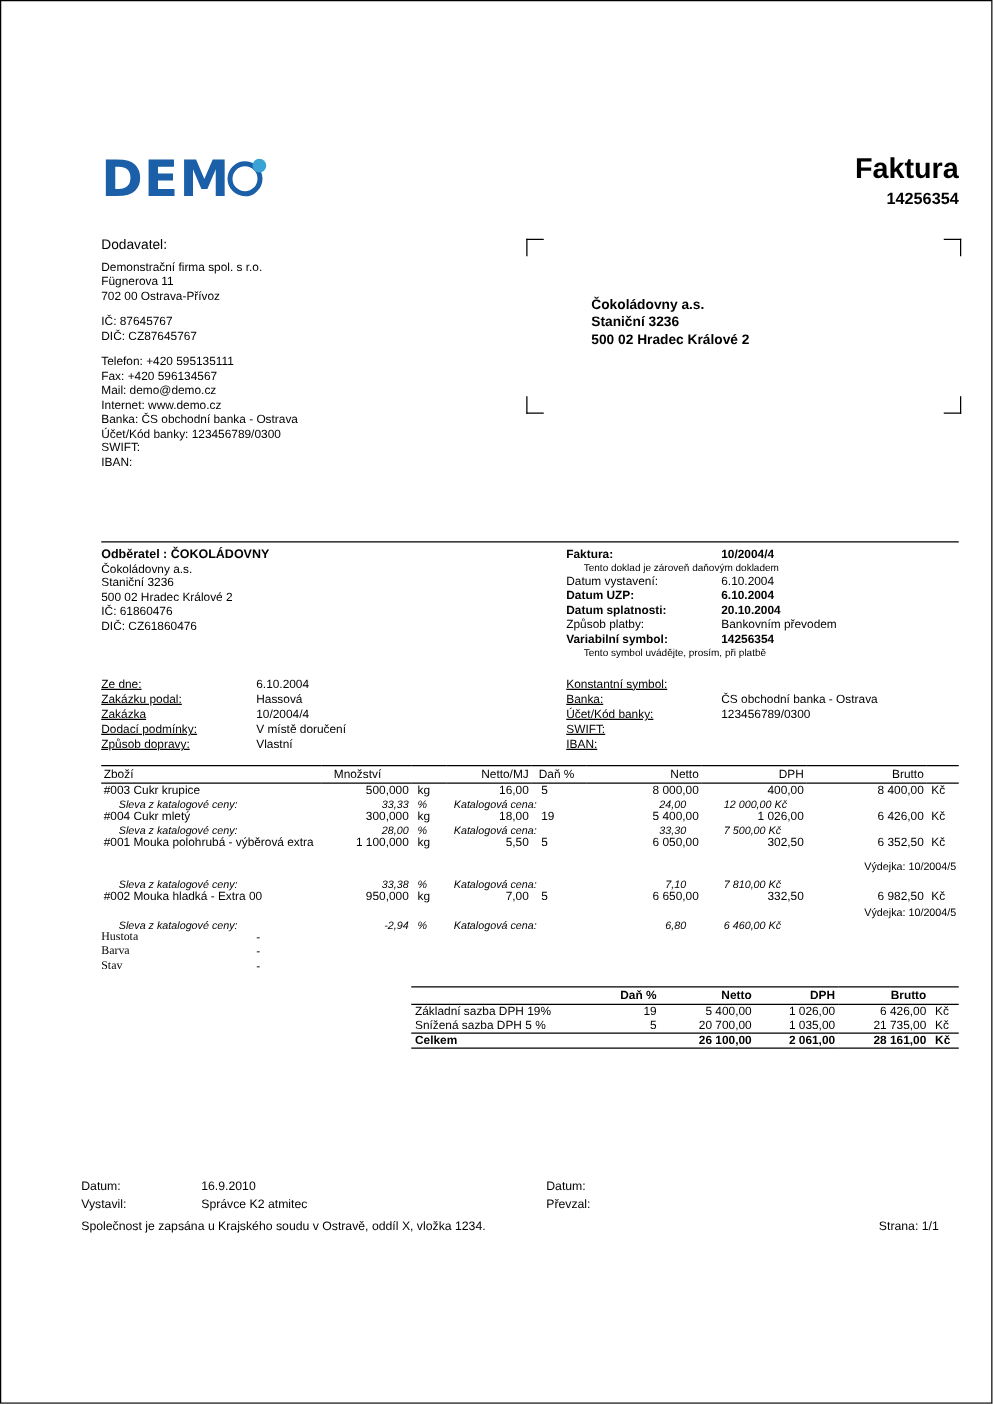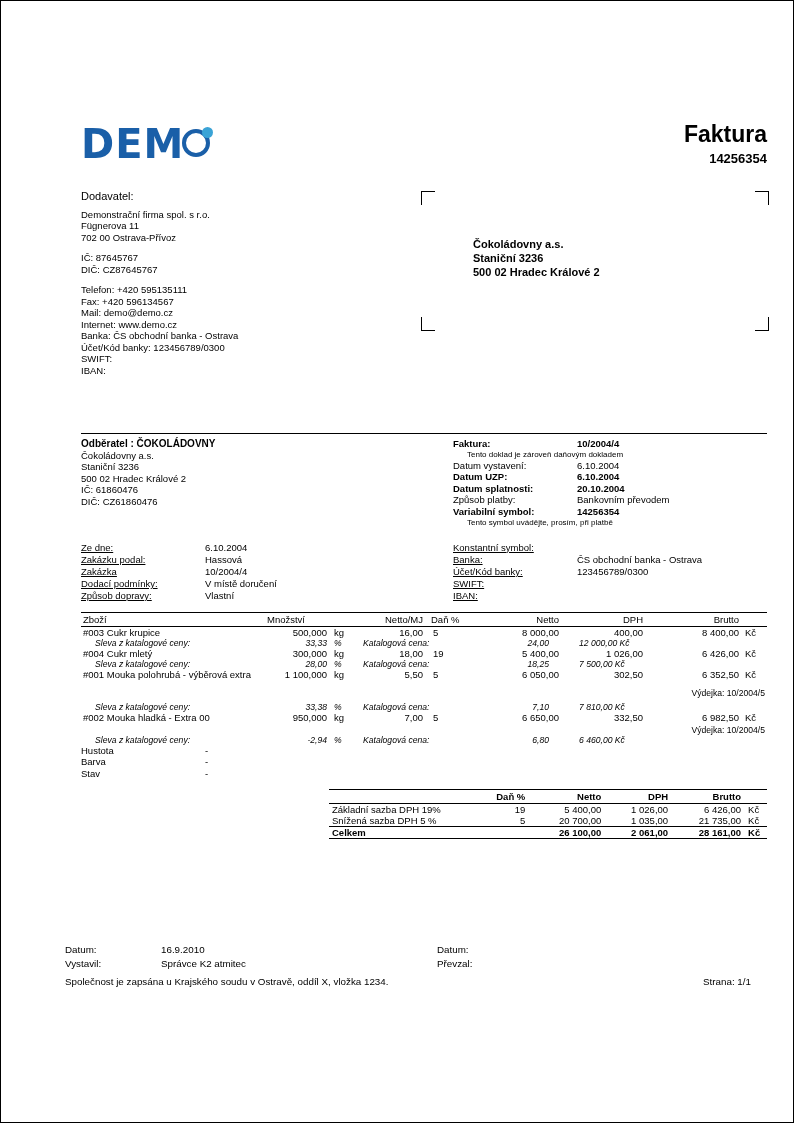--- a/index.html
+++ b/index.html
@@ -227,21 +227,21 @@
   table.summ tr.total td {
     font-weight: bold;
     border-top: 1px solid #000;
     border-bottom: 1.6px solid #000;
   }
   .attrs {
     font-size: 9.5px;
     line-height: 11.6px;
     margin-top: 0px;
   }
-  .attrs .kv .k { width: 124px; }
+  .attrs .kv .k { width: 124px; font-family: Liberation Serif, serif; }
   
   .footer {
     position: absolute;
     left: 64px;
     top: 942px;
     width: 686px;
     font-size: 9.8px;
     line-height: 14px;
   }
   .footer .frow { display: flex; }
@@ -450,21 +450,21 @@
             <td class="num">5 400,00</td>
             <td class="num">1 026,00</td>
             <td class="num">6 426,00</td>
             <td style="padding-left:4px">Kč</td>
           </tr>
           <tr class="it-sub">
             <td style="padding-left:14px">Sleva z katalogové ceny:</td>
             <td class="num">28,00</td>
             <td style="padding-left:5px">%</td>
             <td colspan="2" style="padding-left:6px">Katalogová cena:</td>
-            <td class="num" style="padding-right:12px">18,25</td>
+            <td class="num" style="padding-right:12px">33,30</td>
             <td colspan="2" style="padding-left:18px">7 500,00 Kč</td>
             <td></td>
           </tr>
 
           <tr>
             <td>#001 Mouka polohrubá - výběrová extra</td>
             <td class="num">1 100,000</td>
             <td style="padding-left:5px">kg</td>
             <td class="num">5,50</td>
             <td style="padding-left:8px">5</td>

